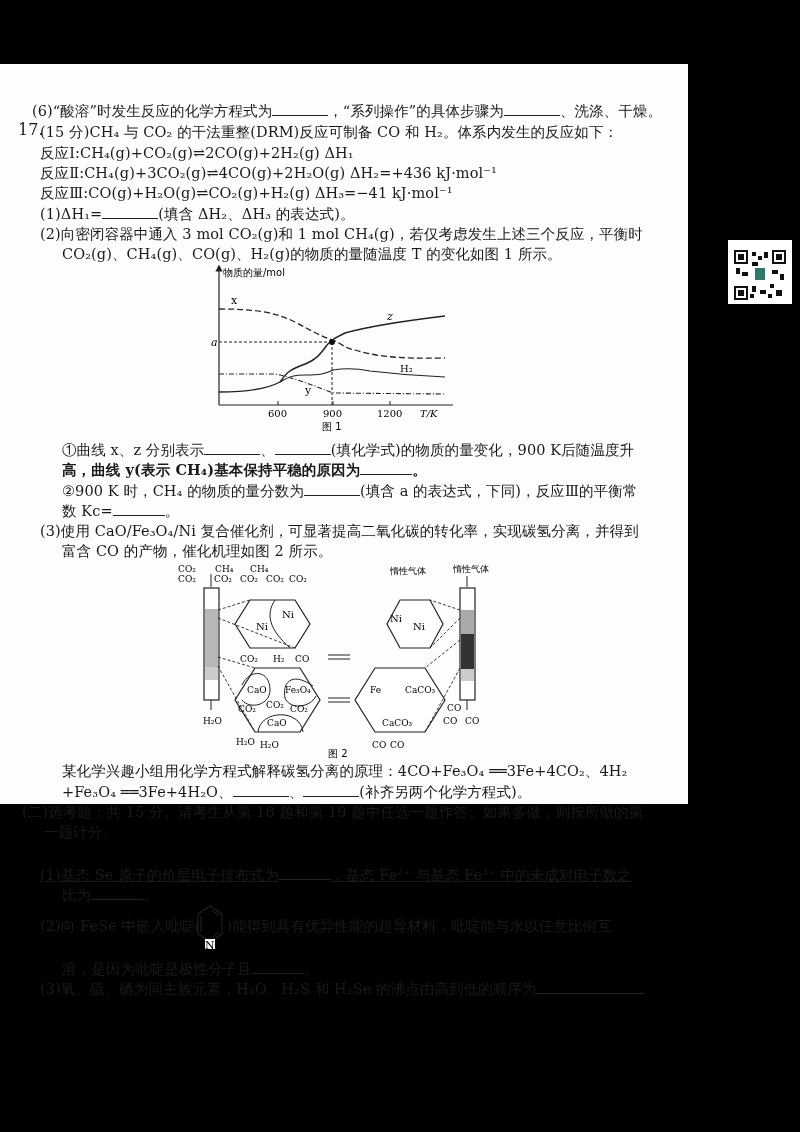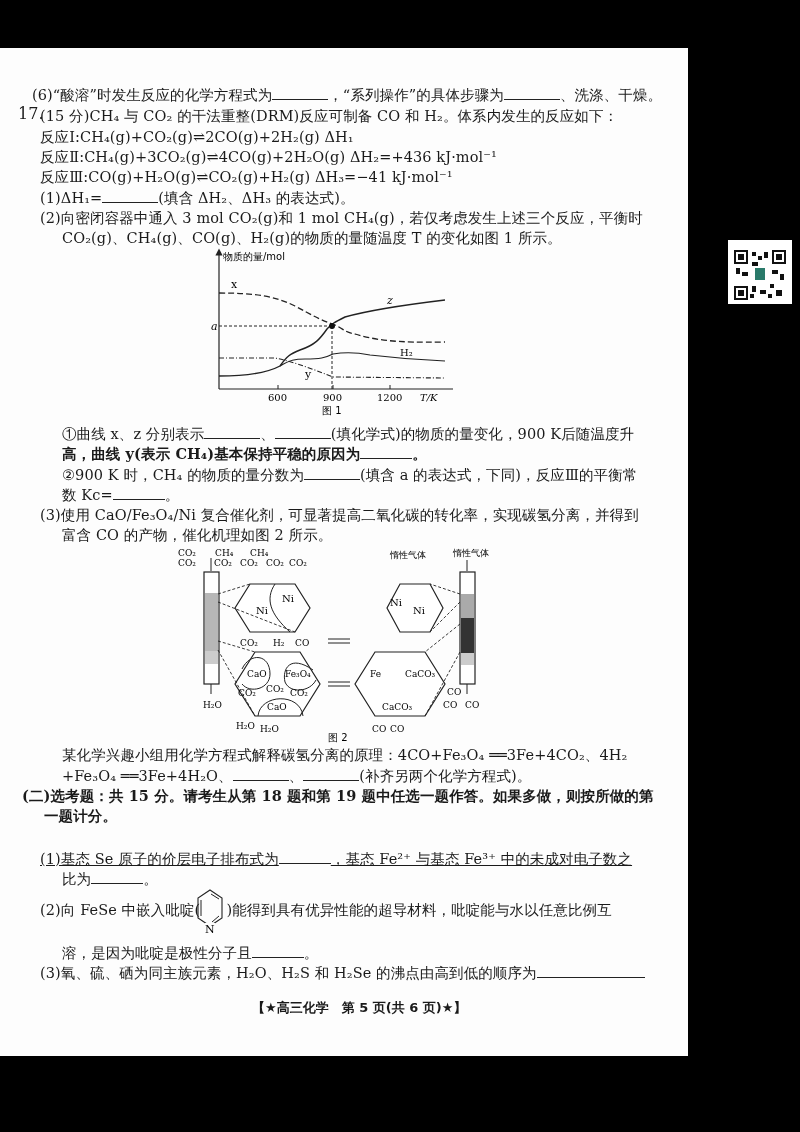--- a/index.html
+++ b/index.html
@@ -1,22 +1,22 @@
 <!DOCTYPE html>
 <html><head>
 <meta charset="utf-8">
 <style>
   html,body{margin:0;padding:0;}
   body{width:800px;height:1132px;background:#000;position:relative;overflow:hidden;
        font-family:"DejaVu Serif","Liberation Serif",serif;color:#1a1a1a;}
-  .page{position:absolute;left:0;top:48px;width:688px;height:1008px;background:#fdfdfd;}
+  .page{position:absolute;left:0;top:64px;width:688px;height:740px;background:#fdfdfd;}
   .qr{position:absolute;left:728px;top:240px;width:64px;height:64px;background:#fff;padding:0;}
   .qr svg{display:block}
   .ln{position:absolute;left:0;white-space:nowrap;font-size:14.5px;line-height:18px;letter-spacing:0.1px;}
-  .b{font-weight:bold;}
+  .b{font-weight:normal;}
   .blank{display:inline-block;border-bottom:1px solid #222;height:14px;vertical-align:baseline;}
   .footer{position:absolute;left:252px;top:1015px;font-size:13px;font-weight:bold;font-family:"DejaVu Sans",sans-serif;}
   .fig{position:absolute;}
 </style>
 </head>
 <body>
 
 <div class="page">
 
   <div class="ln" style="top:37px;left:32px;">
@@ -193,21 +193,20 @@
     <rect x="11" y="37" width="10" height="10" fill="#fdfdfd"></rect>
     <text x="11" y="47" font-size="11">N</text>
   </svg>
   <div class="ln" style="top:895px;left:62px;">
     <span>溶，是因为吡啶是极性分子且</span><span class="blank" style="width:52px"></span><span>。</span>
   </div>
   <div class="ln" style="top:915px;left:40px;text-align:center;">
     <span>(3)氧、硫、硒为同主族元素，H₂O、H₂S 和 H₂Se 的沸点由高到低的顺序为</span><span class="blank" style="width:108px"></span>
   </div>
 
-  <div class="footer" style="top:951px;">【★高三化学　第 5 页(共 6 页)★】</div>
 </div>
 
 <div class="qr">
   <svg width="64" height="64" viewBox="0 0 64 64">
     <rect width="64" height="64" fill="#fff"></rect>
     <g fill="#111">
       <rect x="6" y="10" width="14" height="14"></rect>
         <rect x="44" y="10" width="14" height="14"></rect>
         <rect x="6" y="46" width="14" height="14"></rect>
     </g>

